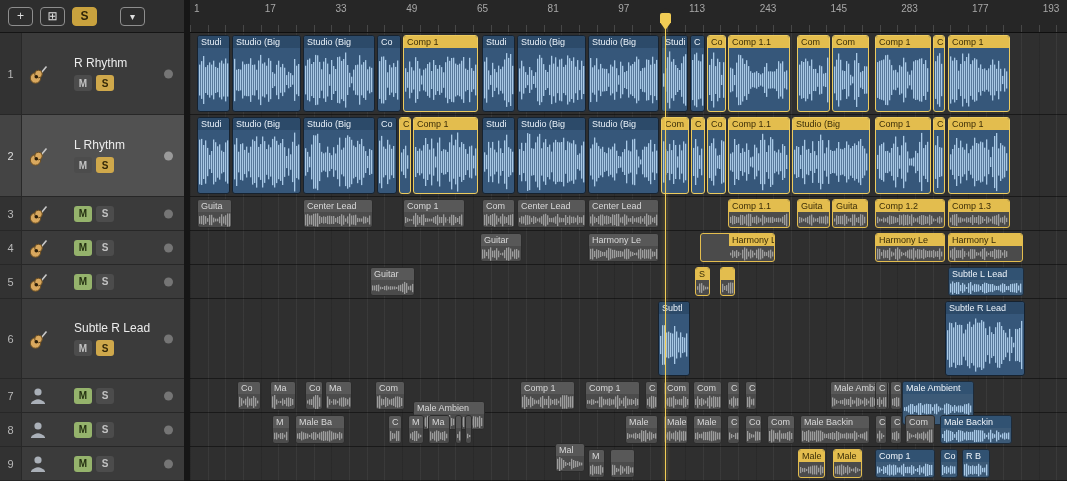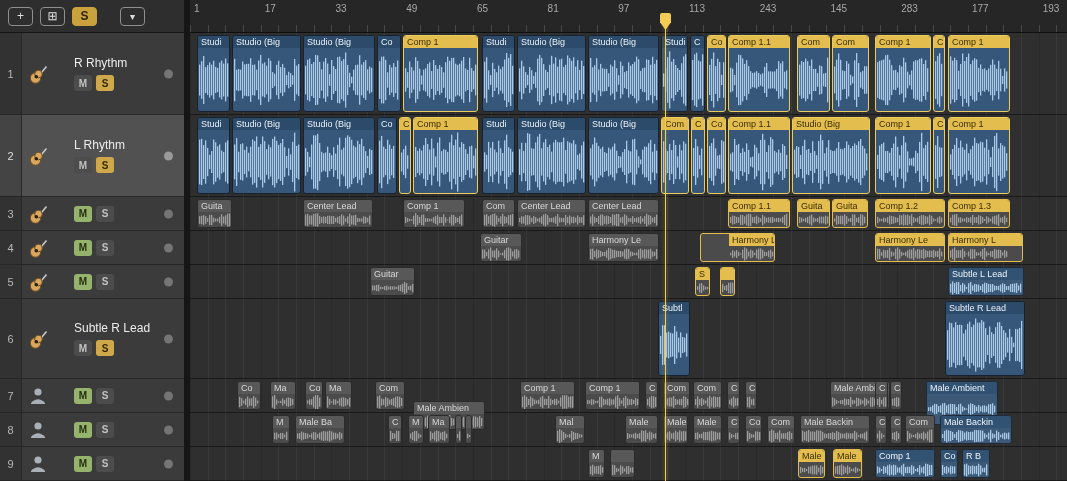--- a/index.html
+++ b/index.html
@@ -2256,21 +2256,21 @@
           <div class="rtitle">C</div>
           <div class="rwave">
             <svg width="10" height="15" viewBox="0 0 10 15">
               <rect x="1" y="4.2" width="1.3" height="6.7" fill="#9d9d9d"></rect>
               <rect x="3" y="3.5" width="1.3" height="8.0" fill="#9d9d9d"></rect>
               <rect x="5" y="2.6" width="1.3" height="9.8" fill="#9d9d9d"></rect>
               <rect x="7" y="3.2" width="1.3" height="8.6" fill="#9d9d9d"></rect>
             </svg>
           </div>
         </div>
-        <div class="region bs" style="left: 736px; width: 72px; height: 44px;">
+        <div class="region bs" style="left: 712px; width: 72px; height: 44px;">
           <div class="rtitle">Male Ambient</div>
           <div class="rwave">
             <svg width="70" height="15" viewBox="0 0 70 15">
               <rect x="1" y="5.7" width="1.3" height="3.7" fill="#a9c9e6"></rect>
               <rect x="3" y="5.3" width="1.3" height="4.4" fill="#a9c9e6"></rect>
               <rect x="5" y="3.9" width="1.3" height="7.1" fill="#a9c9e6"></rect>
               <rect x="7" y="2.4" width="1.3" height="10.3" fill="#a9c9e6"></rect>
               <rect x="9" y="2.6" width="1.3" height="9.8" fill="#a9c9e6"></rect>
               <rect x="11" y="4.5" width="1.3" height="6.0" fill="#a9c9e6"></rect>
               <rect x="13" y="3.8" width="1.3" height="7.4" fill="#a9c9e6"></rect>
@@ -2402,21 +2402,21 @@
         </div>
         <div class="region g" style="left: 275px; width: 7px; height: 29px;">
           <div class="rtitle"></div>
           <div class="rwave">
             <svg width="5" height="15" viewBox="0 0 5 15">
               <rect x="1" y="5.2" width="1.3" height="4.6" fill="#9d9d9d"></rect>
               <rect x="3" y="6.5" width="1.3" height="2.0" fill="#9d9d9d"></rect>
             </svg>
           </div>
         </div>
-        <div class="region g" style="left: 365px; width: 30px; height: 29px;">
+        <div class="region g" style="left: 365px; width: 30px; height: 29px; margin-top: 28px;">
           <div class="rtitle">Mal</div>
           <div class="rwave">
             <svg width="28" height="15" viewBox="0 0 28 15">
               <rect x="1" y="2.3" width="1.3" height="10.4" fill="#9d9d9d"></rect>
               <rect x="3" y="0.6" width="1.3" height="13.9" fill="#9d9d9d"></rect>
               <rect x="5" y="1.8" width="1.3" height="11.4" fill="#9d9d9d"></rect>
               <rect x="7" y="3.5" width="1.3" height="7.9" fill="#9d9d9d"></rect>
               <rect x="9" y="5.4" width="1.3" height="4.2" fill="#9d9d9d"></rect>
               <rect x="11" y="6.6" width="1.3" height="1.8" fill="#9d9d9d"></rect>
               <rect x="13" y="5.5" width="1.3" height="3.9" fill="#9d9d9d"></rect>

